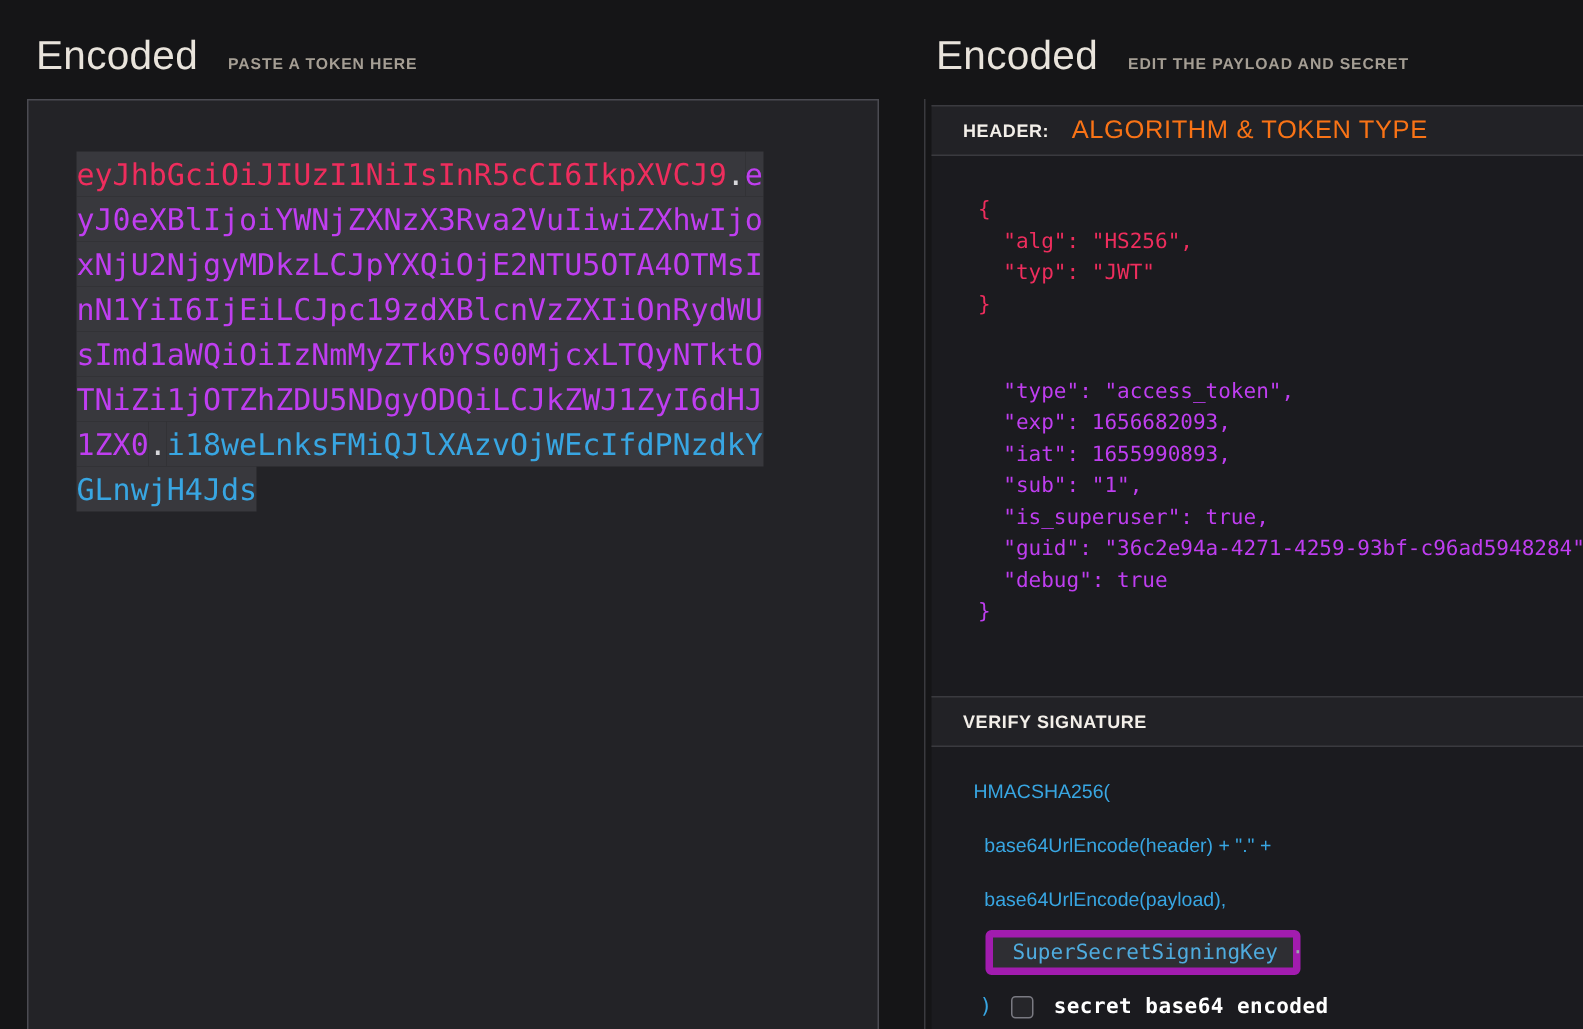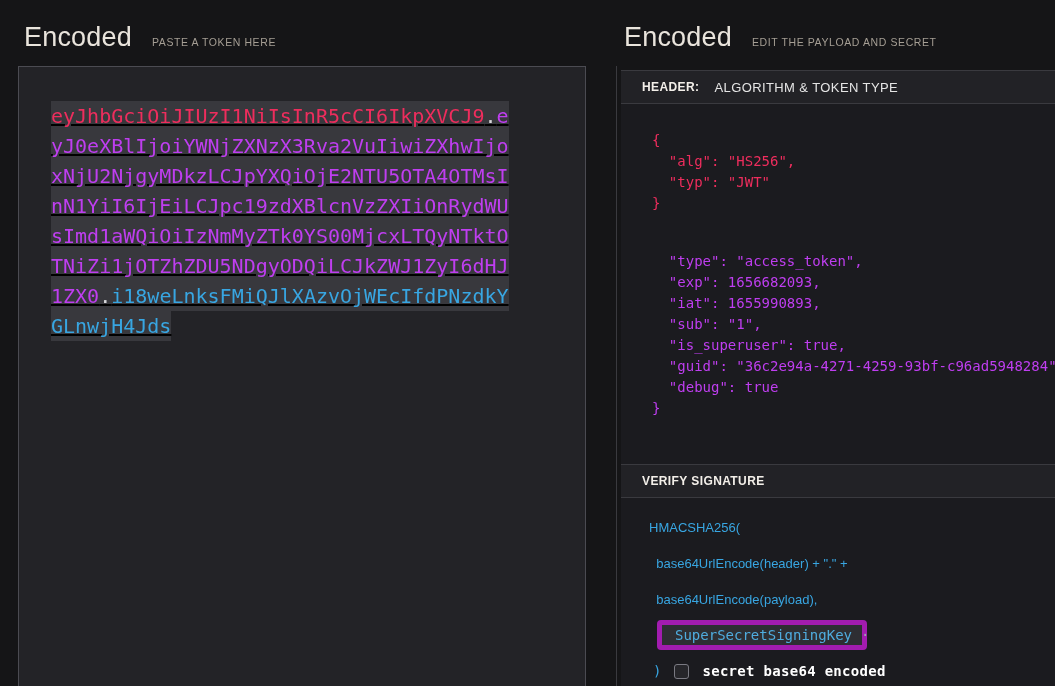--- a/index.html
+++ b/index.html
@@ -4,40 +4,40 @@
 <style>
   * { margin:0; padding:4px; box-sizing:border-box; }
   html,body { width:1055px; height:686px; overflow:hidden; background:#151517; font-family:"Liberation Sans",sans-serif; }
   .stage { position:relative; width:1055px; height:686px; }
 
   
   .panel-title-row { position:absolute; top:6px; display:flex; align-items:baseline; gap:12px; }
   .panel-title-row.left { left:8px; }
   .panel-title-row.right { left:608px; }
   .panel-title { font-size:27px; font-weight:400; color:#e9e4dc; letter-spacing:0.2px; }
-  .panel-subtitle { font-size:10.5px; font-weight:400; color:#a59e94; letter-spacing:0.6px; }
+  .panel-subtitle { font-size:10.5px; font-weight:700; color:#a59e94; letter-spacing:0.6px; }
 
   
   .token-box { position:absolute; left:10px; top:58px; width:568px; height:640px;
                background:#232327; border:1px solid #4b4b52; }
   .token-text { margin:26px 0 0 24px; width:39ch; font-family:"DejaVu Sans Mono",monospace;
-                font-size:20px; line-height:30px; word-break:break-all; white-space:pre-wrap;text-decoration:underline; }
+                font-size:20px; line-height:30px; word-break:break-all; white-space:pre-wrap; }
   .token-text span { background:#38383d; padding:3px 0; }
   .tok-h { color:#ee2d5d; }
   .tok-p { color:#bf3ef0; }
   .tok-s { color:#38a6e2; }
   .tok-dot { color:#d8d8dc; }
 
   
   .decoded-panel { position:absolute; left:608px; top:58px; width:447px; height:628px;
                    border-left:1px solid #3a3a3f; }
   .section-band { height:34px; background:#222226; border-top:1px solid #3a3a3f; border-bottom:1px solid #3a3a3f;
                   display:flex; align-items:center; padding-left:17px; gap:7px; }
   .band-label { font-size:12px; font-weight:700; color:#f3efe9; letter-spacing:0.4px; }
-  .band-sublabel { font-size:13px; color:#e5e5e5; letter-spacing:0.4px; }
+  .band-sublabel { font-size:17px; color:#f97316; letter-spacing:0.4px; }
   .section-body { background:#1b1b1f; }
 
   .code { font-family:"DejaVu Sans Mono",monospace; font-size:14px; line-height:21px; white-space:pre; }
   .header-body { height:128px; }
   .header-json { padding:22px 0 0 27px; color:#ee2d5d; }
   .payload-body { height:232px; }
   .payload-json { padding:15px 0 0 27px; color:#bf3ef0; }
 
   .verify-body { height:196px; padding:12px 0 0 24px; color:#38a6e2; }
   .sig-line { font-family:Liberation Sans, sans-serif; font-size:13px; line-height:28px; white-space:pre; }

